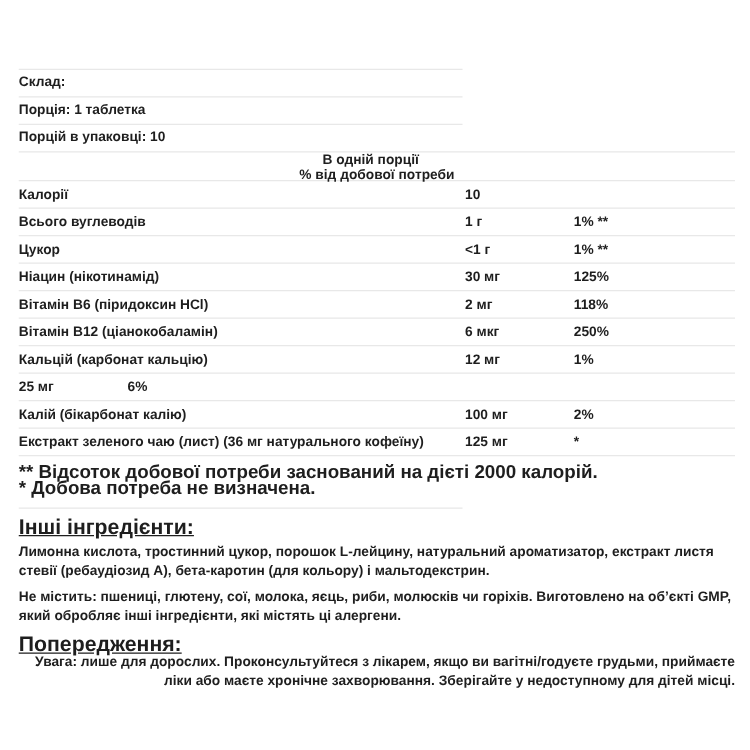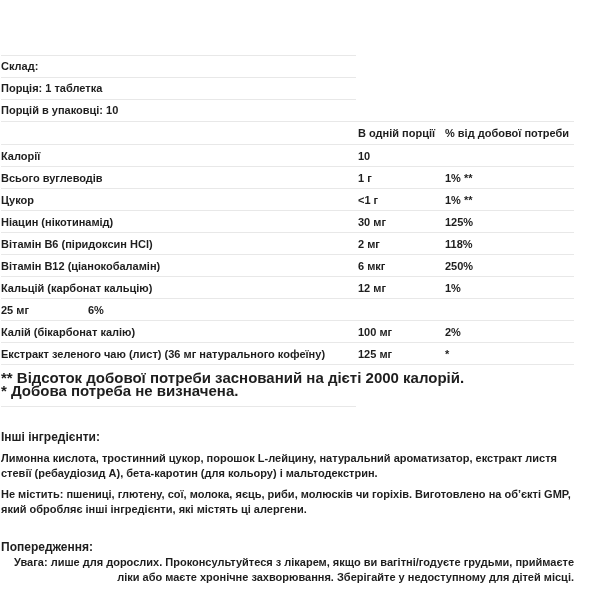--- a/index.html
+++ b/index.html
@@ -13,21 +13,21 @@
     height: 600px;
     background: #ffffff;
     font-family: "Liberation Sans", sans-serif;
     font-weight: 700;
     color: #1e1e1e;
     overflow: hidden;
   }
   .content {
     position: absolute;
     top: 55px;
-    left: 1px;
+    left: 15px;
     width: 573px;
   }
   
   .comp-row {
     width: 355px;
     height: 21px;
     line-height: 21px;
     border-top: 1px solid #e8e8e8;
     font-size: 11px;
     white-space: nowrap;
@@ -37,40 +37,41 @@
     width: 573px;
     border-bottom: 1px solid #e8e8e8;
   }
   .nrow {
     display: flex;
     align-items: center;
     border-top: 1px solid #e8e8e8;
     height: 21px;
     font-size: 11px;
   }
-  .nrow.header { height: 22px; }
+  .nrow.header { height: 22px; flex-direction: column; }
   .col-label { width: 357px; white-space: nowrap; overflow: hidden; }
   .col-amount { width: 87px; white-space: nowrap; }
   .col-dv { flex: 1; white-space: nowrap; }
   
   .footnotes {
     padding-top: 7px;
     font-size: 15px;
     line-height: 12.5px;
   }
   .divider-short {
     width: 355px;
     border-top: 1px solid #e8e8e8;
     margin-top: 9px;
     height: 0;
   }
   .section-heading {
-    margin-top: 23px;
-    font-size: 12px;
+    margin-top: 7px;
+    font-size: 17px;
     line-height: 15px;
+    text-decoration: underline;
   }
   .para {
     margin-top: 6px;
     font-size: 11px;
     line-height: 15px;
     width: 573px;
   }
   .para.tight { margin-top: 0; text-align: right; }
 </style>
 </head>

